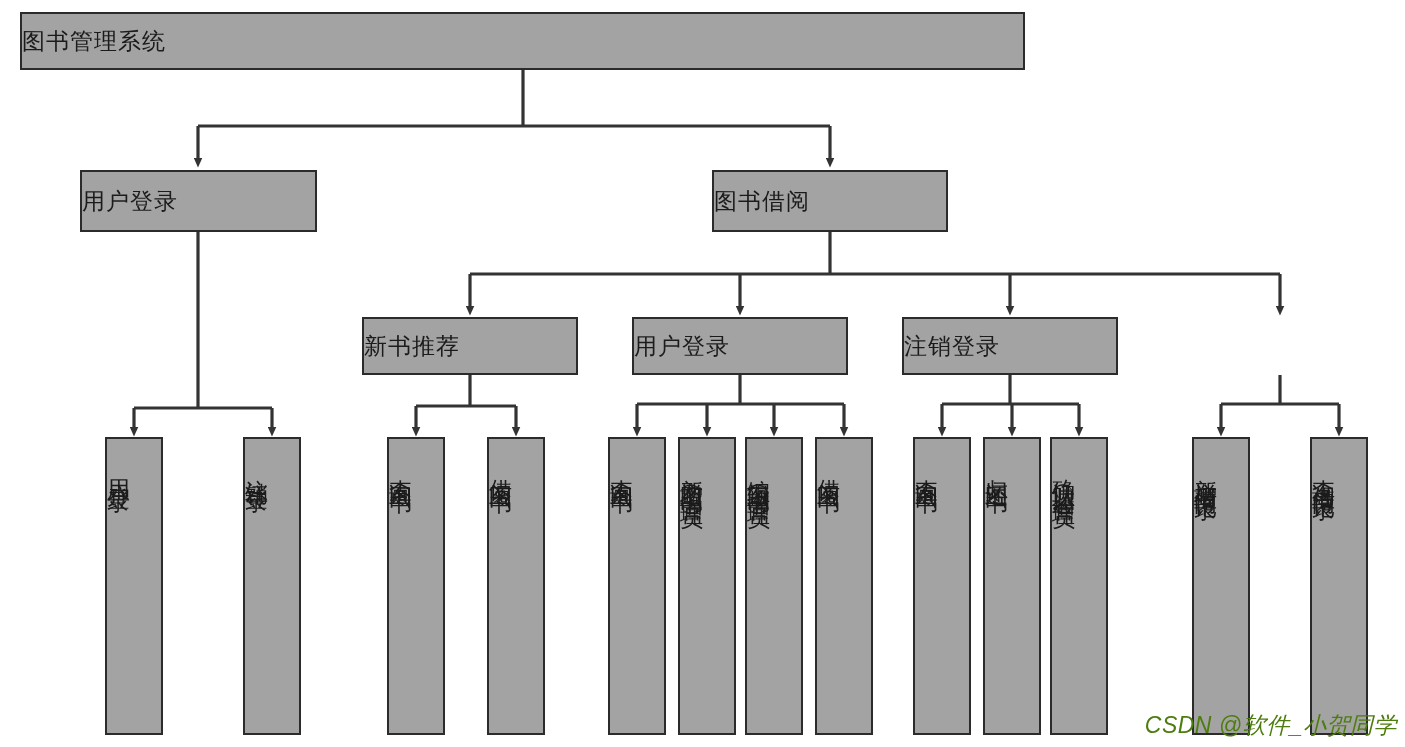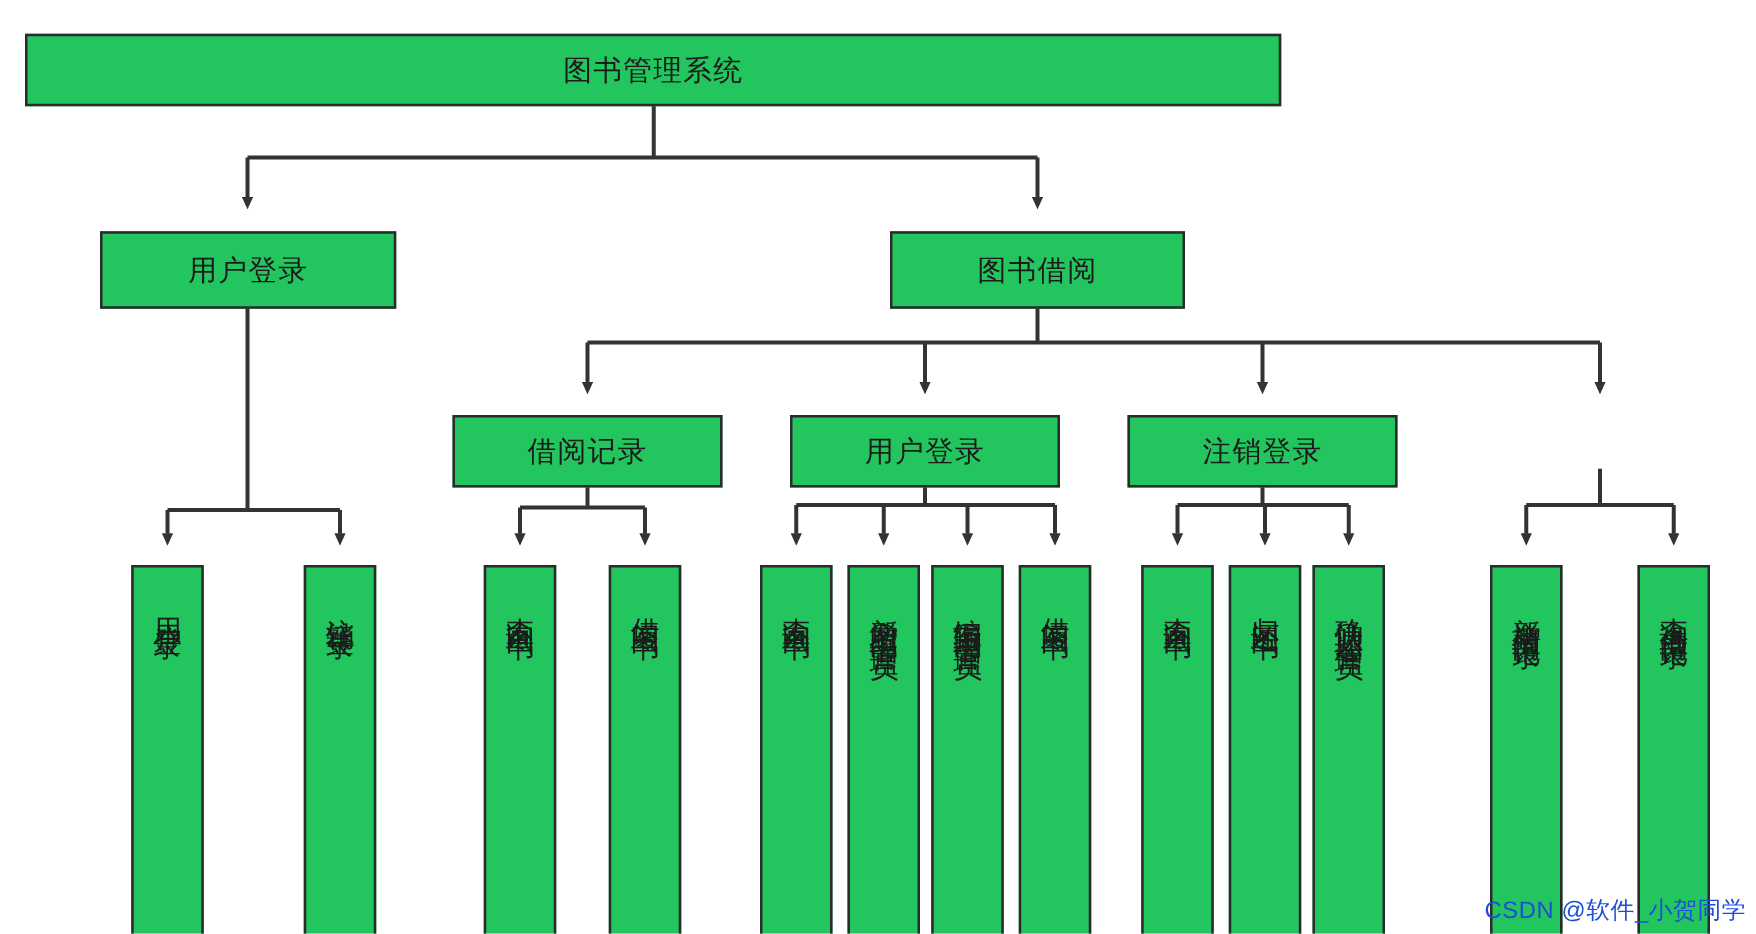--- a/index.html
+++ b/index.html
@@ -21,27 +21,26 @@
     position: absolute;
     left: 0;
     top: 0;
     width: 1405px;
     height: 747px;
     pointer-events: none;
   }
   .node {
     position: absolute;
     box-sizing: border-box;
-    background: #22c55e;
+    background: #a3a3a3;
     border: 2px solid #2b2b2b;
     display: flex;
     align-items: center;
-    justify-content: center;
+    justify-content: flex-start;
     color: #1b1b1b;
-    margin-top: 15px;
   }
   .node.h {
     font-size: 23px;
     letter-spacing: 1px;
   }
   .node.v {
     font-size: 23px;
     padding: 22px 0 10px 0;
     align-items: flex-start;
   }
@@ -52,24 +51,25 @@
     line-height: 1;
     white-space: nowrap;
   }
   .node.h .hlabel {
     white-space: nowrap;
   }
   #watermark {
     position: absolute;
     right: 8px;
     bottom: 6px;
-    font-size: 19px;
-    color: #1d4ed8;
+    font-size: 23px;
+    color: #4d7c0f;
     letter-spacing: 0.5px;
     white-space: nowrap;
+    font-style: italic;
   }
 </style>
 </head>
 <body>
 
 <div id="canvas">
 
   <svg id="edges" viewBox="0 0 1405 747" xmlns="http://www.w3.org/2000/svg">
     <defs>
       <marker id="arrow" markerWidth="10" markerHeight="9" refX="0.5" refY="4.5" orient="auto" markerUnits="userSpaceOnUse">
@@ -125,21 +125,21 @@
   </div>
 
   <div class="node h" id="n-user_login" style="left: 80px; top: 170px; width: 237px; height: 62px;">
     <span class="hlabel">用户登录</span>
   </div>
   <div class="node h" id="n-book_manage" style="left: 712px; top: 170px; width: 236px; height: 62px;">
     <span class="hlabel">图书借阅</span>
   </div>
 
   <div class="node h" id="n-new_book_rec" style="left: 362px; top: 317px; width: 216px; height: 58px;">
-    <span class="hlabel">借阅记录</span>
+    <span class="hlabel">新书推荐</span>
   </div>
   <div class="node h" id="n-book_borrow" style="left: 632px; top: 317px; width: 216px; height: 58px;">
     <span class="hlabel">用户登录</span>
   </div>
   <div class="node h" id="n-current_borrow" style="left: 902px; top: 317px; width: 216px; height: 58px;">
     <span class="hlabel">注销登录</span>
   </div>
 
   <div class="node v" id="n-leaf_user_login" style="left: 105px; top: 437px; width: 58px; height: 298px;">
     <span class="vlabel">用户登录</span>

